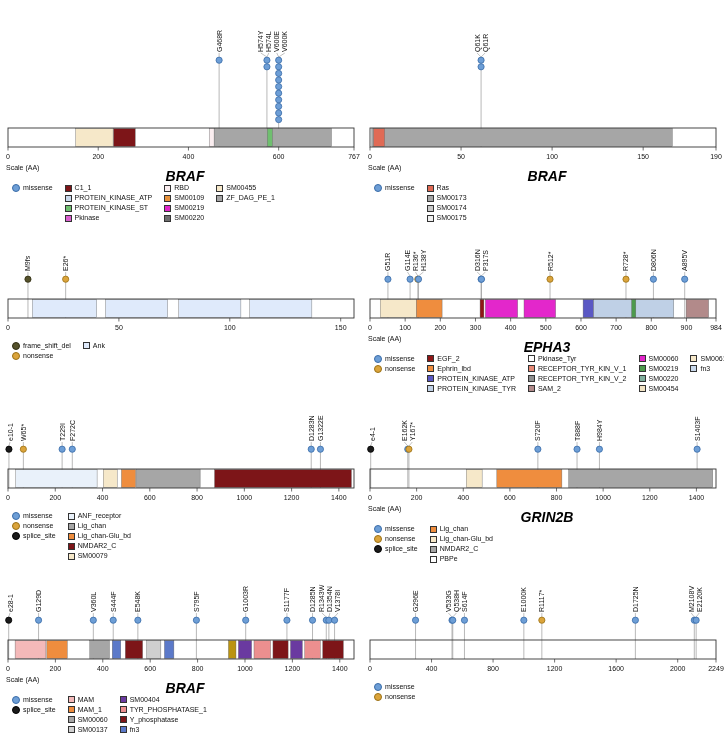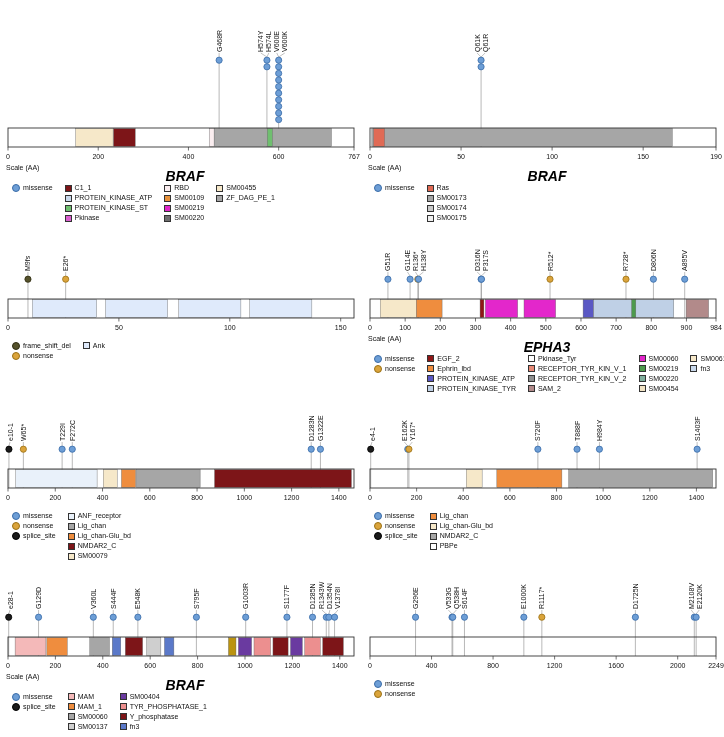--- a/index.html
+++ b/index.html
@@ -494,21 +494,24 @@
         <text x="239.9231805929919" y="44" font-size="7" font-family="&quot;Liberation Sans&quot;, sans-serif" fill="#111" transform="rotate(-90 239.9231805929919 44)">H984Y</text>
         <line x1="335.1145552560647" y1="45" x2="335.1145552560647" y2="49" stroke="#999999" stroke-width="0.6"></line>
         <text x="337.6145552560647" y="44" font-size="7" font-family="&quot;Liberation Sans&quot;, sans-serif" fill="#111" transform="rotate(-90 337.6145552560647 44)">S1403F</text>
         <circle cx="8.699460916442048" cy="52.2" r="3.1" fill="#1b1b1b" stroke="#000000" stroke-width="0.8"></circle>
         <circle cx="45.77088948787062" cy="52.2" r="3.1" fill="#6d9ed6" stroke="#3a6ca8" stroke-width="0.8"></circle>
         <circle cx="46.9366576819407" cy="52.2" r="3.1" fill="#dba43b" stroke="#9a7116" stroke-width="0.8"></circle>
         <circle cx="175.87061994609167" cy="52.2" r="3.1" fill="#6d9ed6" stroke="#3a6ca8" stroke-width="0.8"></circle>
         <circle cx="215.04043126684635" cy="52.2" r="3.1" fill="#6d9ed6" stroke="#3a6ca8" stroke-width="0.8"></circle>
         <circle cx="237.4231805929919" cy="52.2" r="3.1" fill="#6d9ed6" stroke="#3a6ca8" stroke-width="0.8"></circle>
         <circle cx="335.1145552560647" cy="52.2" r="3.1" fill="#6d9ed6" stroke="#3a6ca8" stroke-width="0.8"></circle>
-      </svg><div class="legend">
+      </svg><div class="caption-row">
+        <span class="scale-label">Scale (AA)</span>
+        <div class="gene-title">GRIN2B</div>
+      </div><div class="legend">
         <div class="legend-col">
           <div class="legend-item">
             <span class="swatch circle" style="background: rgb(109, 158, 214); border-color: rgb(58, 108, 168);"></span>
             <span class="legend-label">missense</span>
           </div>
           <div class="legend-item">
             <span class="swatch circle" style="background: rgb(219, 164, 59); border-color: rgb(154, 113, 22);"></span>
             <span class="legend-label">nonsense</span>
           </div>
           <div class="legend-item">

